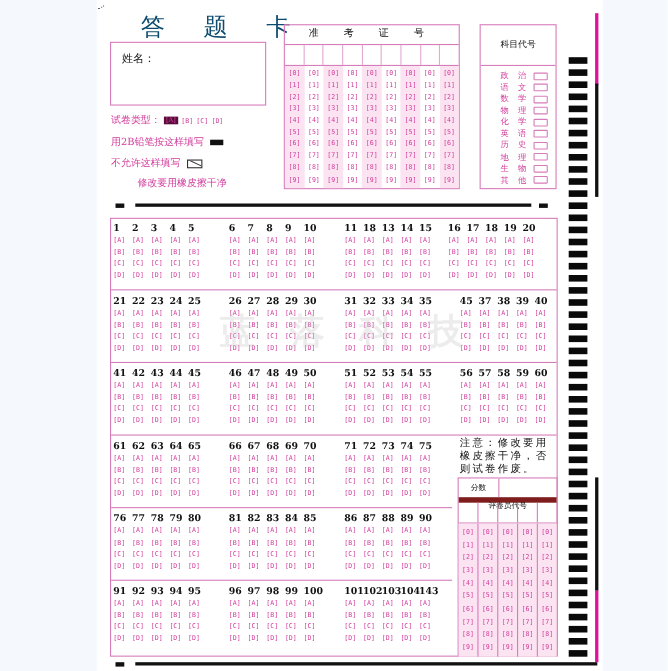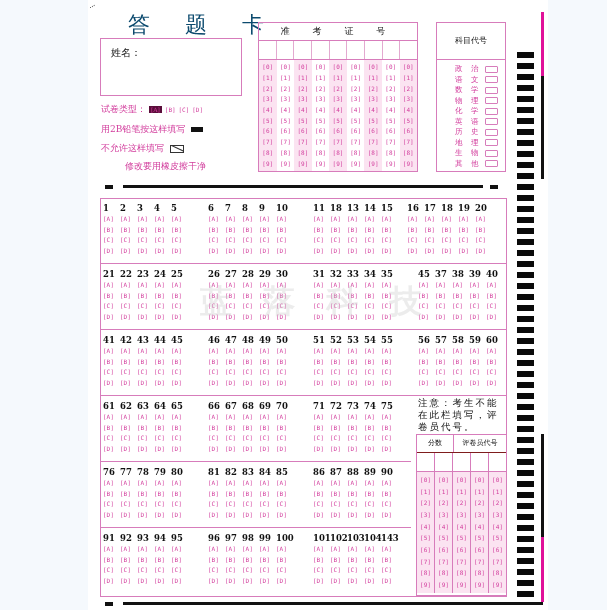--- a/index.html
+++ b/index.html
@@ -44,21 +44,21 @@
   .arow { position:absolute; left:0; height:64px; }
   .arow.divider { border-bottom:1px solid #d77cbb; }
   .grp { position:absolute; top:4px; }
   .nums { display:flex; font-size:8.5px; font-weight:bold; color:#111; font-family:"DejaVu Serif", serif; height:11px; }
   .nums span { width:17px; text-align:left; }
   .opts { display:flex; }
   .opts span { width:17px; font-family:"DejaVu Sans Mono", monospace; font-size:6px; color:#d23c9c; line-height:10.5px; }
 
   .note { position:absolute; left:418px; top:397px; width:90px; font-size:9.5px; line-height:12px; color:#111; letter-spacing:2px; }
   .score { position:absolute; left:416px; top:434px; width:89px; height:160px; border:1.5px solid #d77cbb; }
-  .sc-head { display:flex; height:17px; border-bottom:1px solid #7f1d1d; font-size:7px; color:#111; }
+  .sc-head { display:flex; height:17px; border-bottom:5px solid #7f1d1d; font-size:7px; color:#111;flex-direction:column; }
   .sc-head div { text-align:center; line-height:17px; }
   .sc-write { display:flex; height:18px; border-bottom:1px solid #d77cbb; }
   .sc-write div { flex:1; border-right:1px solid #d77cbb; }
   .sc-write div:last-child { border-right:none; }
   .sc-cols { display:flex; height:121px; background:#fbe3f1; }
   .sc-col { flex:1; display:flex; flex-direction:column; justify-content:space-around; align-items:center; border-right:1px solid #d77cbb; padding:2px 0; }
   .sc-col:last-child { border-right:none; }
 
   .watermark { position:absolute; left:200px; top:280px; font-size:32px; font-weight:bold; color:rgba(200,200,200,0.35); letter-spacing:10px; font-family:"DejaVu Sans", sans-serif; }
   .scribble { position:absolute; left:90px; top:6px; width:6px; height:4px; border-top:1px dotted #666; transform:rotate(-30deg); }
@@ -1121,21 +1121,21 @@
           <span>[D]</span>
           <span>[D]</span>
           <span>[D]</span>
         </div>
       </div>
     </div>
   </div>
 
 <div class="watermark">蓝 落 科 技</div>
 
-<div class="note">注意：考生不能在此栏填写，评卷员代号。</div>
+<div class="note">注意：修改要用橡皮擦干净，否则试卷作废。</div>
 
 <div class="score">
   <div class="sc-head">
     <div style="width:36px;border-right:1px solid #d77cbb;">分数</div>
     <div style="flex:1;">评卷员代号</div>
   </div>
   <div class="sc-write">
     <div></div>
       <div></div>
       <div></div>

